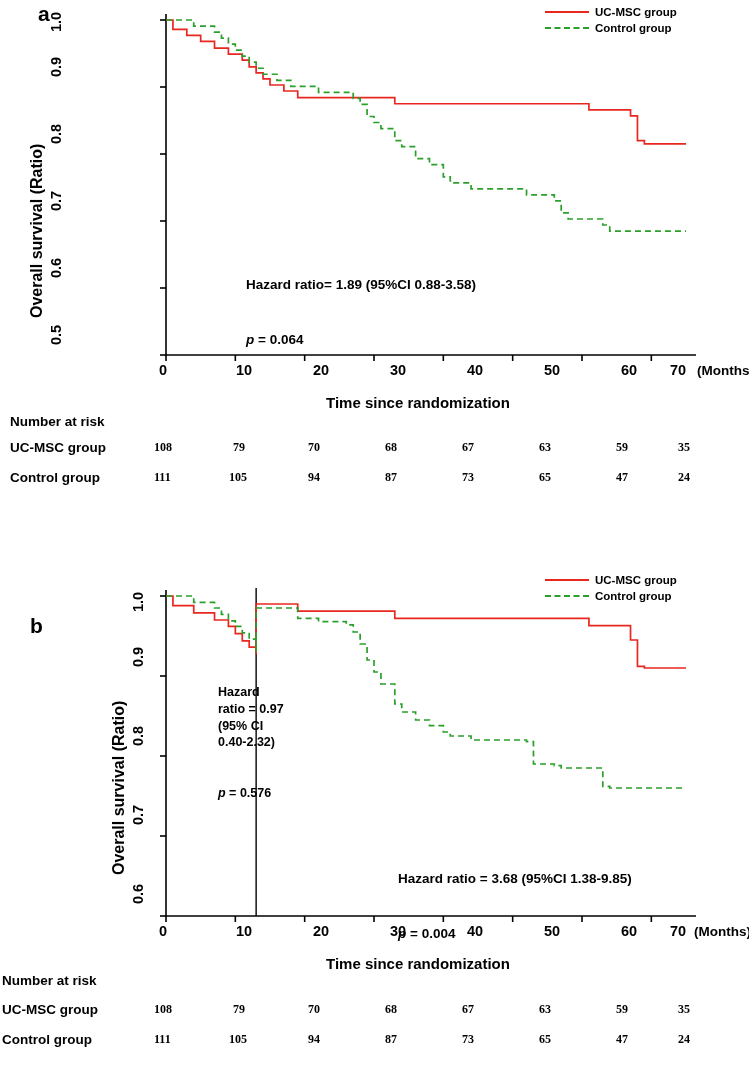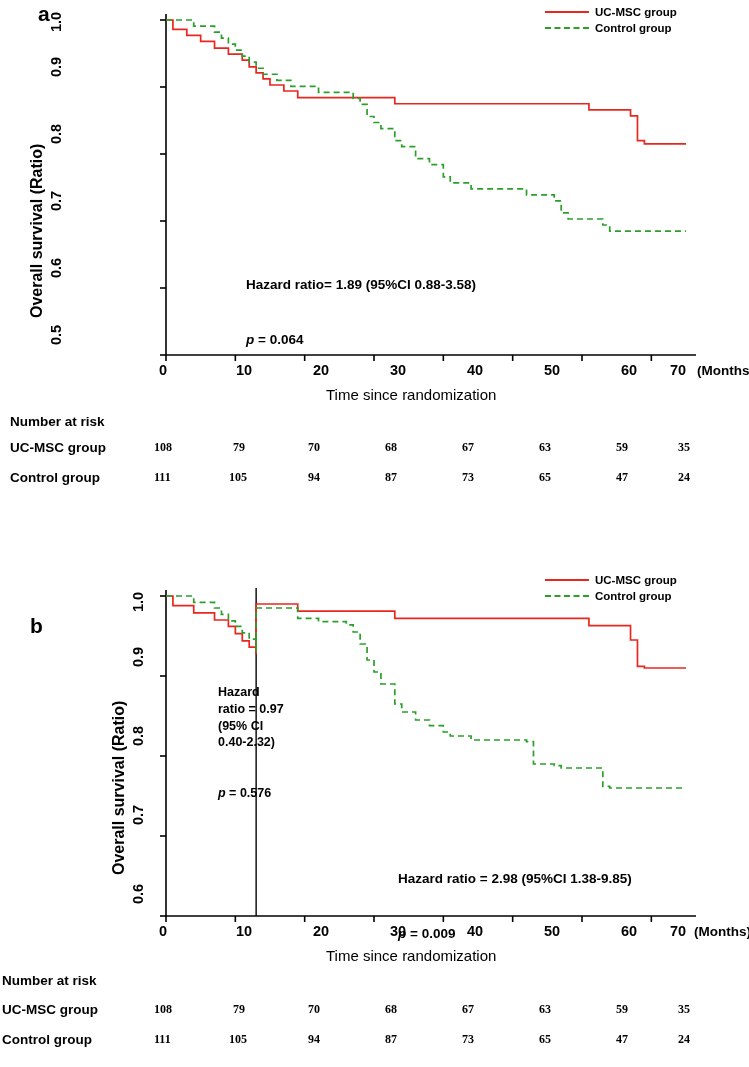--- a/index.html
+++ b/index.html
@@ -2,21 +2,21 @@
 <html><head>
 <meta charset="utf-8">
 <style>
   html,body{margin:0;padding:0;background:#ffffff;}
   body{width:749px;height:1067px;position:relative;font-family:"Liberation Sans",sans-serif;color:#000;}
   .panel{position:absolute;left:0;width:749px;}
   #panel-a{top:0;height:500px;}
   #panel-b{top:570px;height:497px;}
   .panel-letter{position:absolute;font-size:21px;font-weight:bold;}
   .ylabel{position:absolute;font-size:16px;font-weight:bold;transform-origin:0 0;transform:rotate(-90deg);white-space:nowrap;}
-  .xlabel{position:absolute;font-size:15px;font-weight:normal;white-space:nowrap;}
+  .xlabel{position:absolute;font-size:15px;font-weight:bold;white-space:nowrap;margin-top:8px;}
   .axis-unit{position:absolute;font-size:13.5px;font-weight:bold;white-space:nowrap;}
   .ytick{position:absolute;font-size:14.5px;font-weight:bold;transform-origin:0 0;transform:rotate(-90deg);white-space:nowrap;}
   .xtick{position:absolute;font-size:14.5px;font-weight:bold;white-space:nowrap;}
   .legend{position:absolute;}
   .legend-row{display:flex;align-items:center;margin-bottom:4px;}
   .legend-line{width:44px;height:0;border-top-width:2px;margin-right:6px;display:inline-block;}
   .legend-line.solid{border-top-style:solid;}
   .legend-line.dashed{border-top-style:dashed;}
   .legend-label{font-size:11.5px;font-weight:bold;white-space:nowrap;}
   .annot{position:absolute;font-size:13.5px;font-weight:bold;line-height:1.35;white-space:pre;}
@@ -170,22 +170,22 @@
 
   <div class="annot" style="left:172px;top:80px;font-size:12.5px;margin-left:46px;">
     <div>Hazard
 ratio = 0.97
 (95% CI
 0.40-2.32)</div>
     <div><span class="ital">p</span><span> = 0.576</span></div>
   </div>
 
   <div class="annot" style="left:398px;top:264px;">
-    <div>Hazard ratio = 2.98 (95%CI 1.38-9.85)</div>
-    <div><span class="ital">p</span><span> = 0.009</span></div>
+    <div>Hazard ratio = 3.68 (95%CI 1.38-9.85)</div>
+    <div><span class="ital">p</span><span> = 0.004</span></div>
   </div>
 
   <div class="risk-title" style="left:2px;top:403px;">Number at risk</div>
 
   <div class="risk-name" style="left:2px;top:432px;">UC-MSC  group</div>
   <div class="risk-val" style="left:154px;top:432px;">108</div>
   <div class="risk-val" style="left:233px;top:432px;">79</div>
   <div class="risk-val" style="left:308px;top:432px;">70</div>
   <div class="risk-val" style="left:385px;top:432px;">68</div>
   <div class="risk-val" style="left:462px;top:432px;">67</div>

